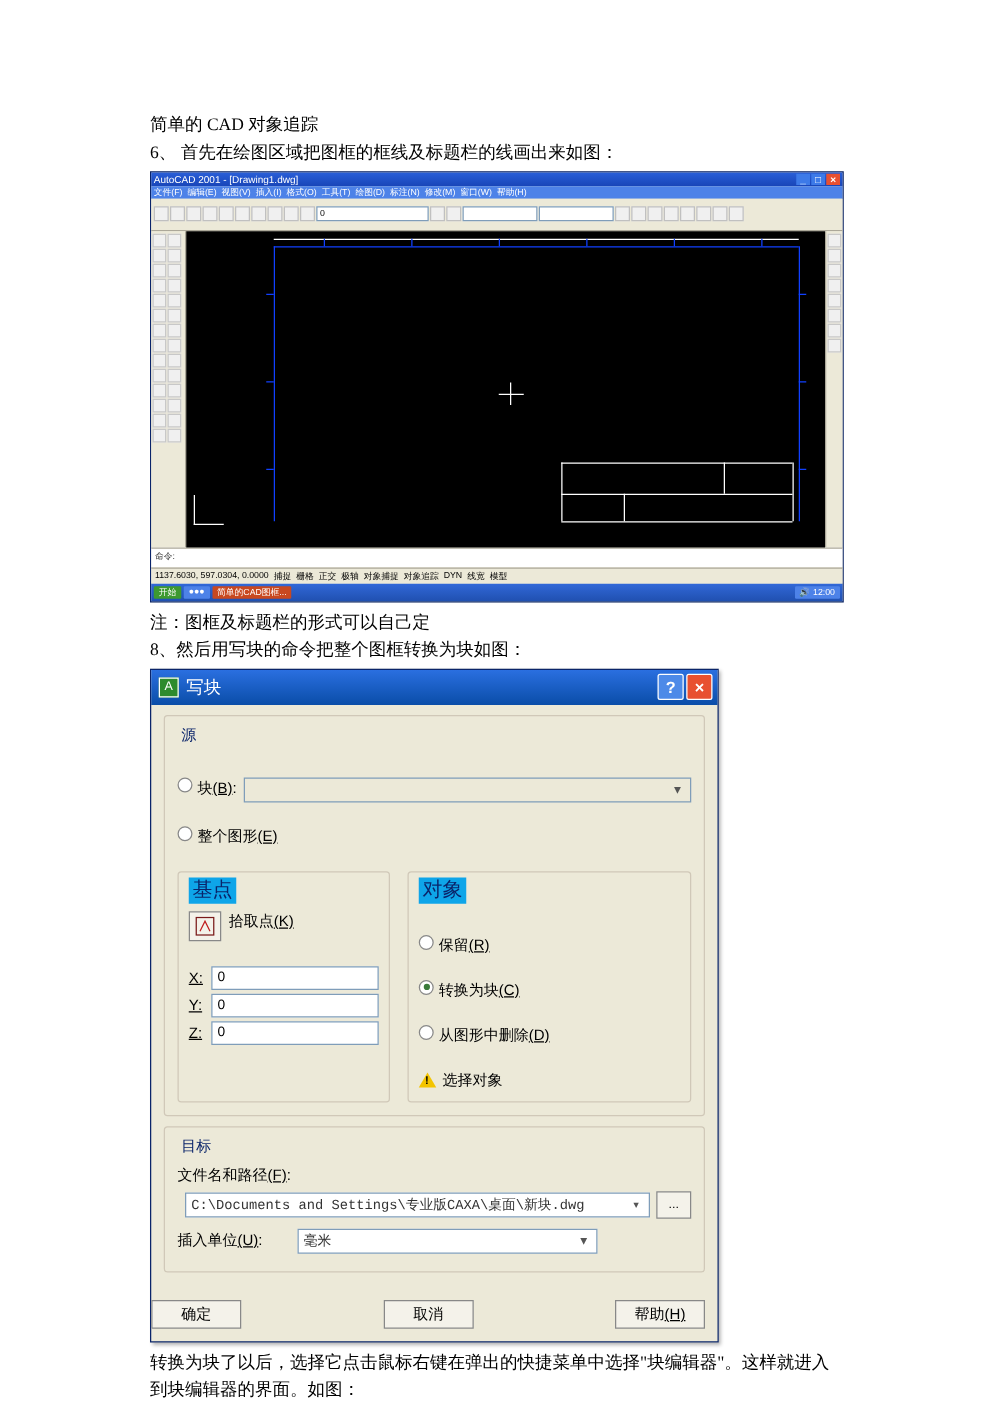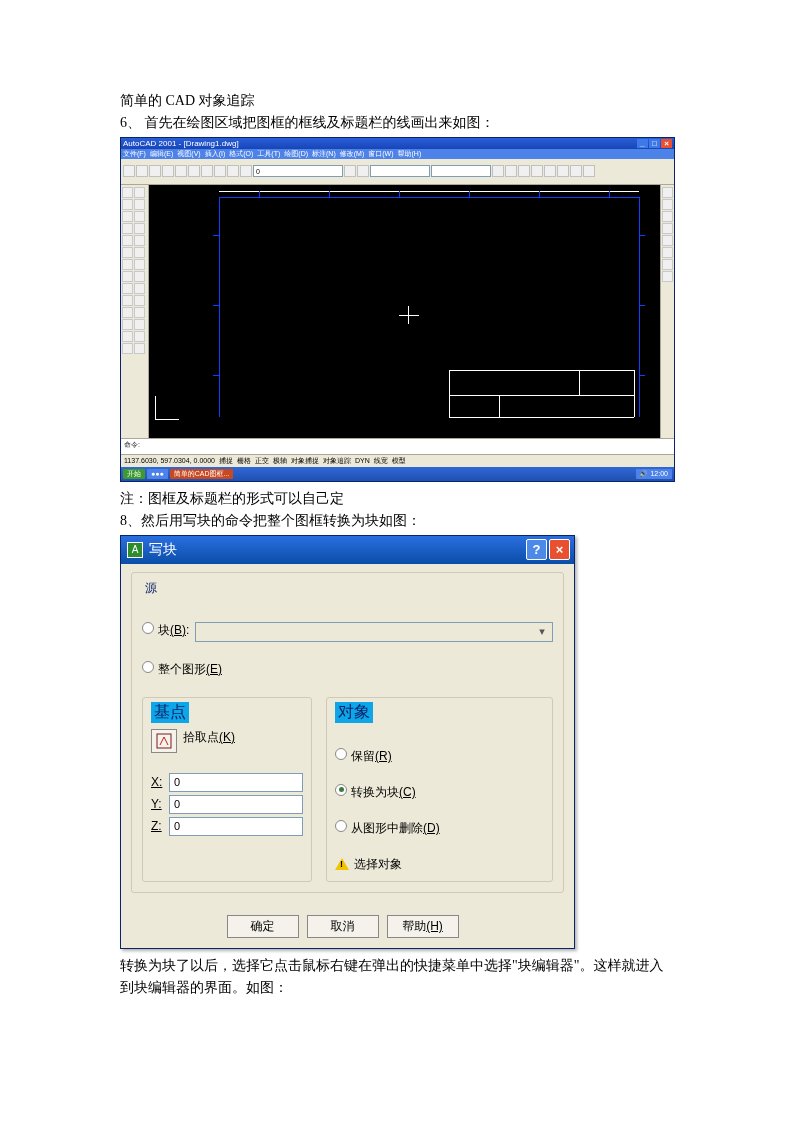--- a/index.html
+++ b/index.html
@@ -224,21 +224,21 @@
     display: inline-flex; align-items: center; justify-content: center;
   }
   .dest-row { display: flex; align-items: center; margin: 4px 0; }
   .dest-lbl { margin-bottom: 2px; }
   .browse-btn {
     width: 28px; height: 22px; border: 1px solid #888; background: #f4f2ea;
     margin-left: 5px; display: inline-flex; align-items: center; justify-content: center;
     font-size: 10px;
   }
   .unit-lbl { width: 90px; }
-  .btn-row { display: flex; justify-content: center; gap: 8px; padding: 4px 10px 10px 0; }
+  .btn-row { display: flex; justify-content: space-between; gap: 8px; padding: 4px 10px 10px 0; }
   .std-btn {
     min-width: 72px; height: 23px; border: 1px solid #888; background: #f4f2ea;
     display: inline-flex; align-items: center; justify-content: center;
     font-size: 12px;
   }
 </style>
 </head>
 <body>
 
 <div class="text-line">简单的 CAD 对象追踪</div>
@@ -487,20 +487,32 @@
             <span><span>从图形中删除</span><span class="u">(D)</span></span>
           </div>
           <div class="warn-row">
             <span class="warn-icon"></span>
             <span>选择对象</span>
           </div>
         </div>
       </div>
     </div>
 
+    <div class="fs">
+      <div class="fs-legend">目标</div>
+      <div class="dest-lbl"><span>文件名和路径</span><span class="u">(F)</span>:</div>
+      <div class="dest-row">
+        <span class="dd" style="flex:1;font-family:'Courier New',monospace">C:\Documents and Settings\专业版CAXA\桌面\新块.dwg</span>
+        <span class="browse-btn">...</span>
+      </div>
+      <div class="dest-row" style="margin-top:8px">
+        <span class="unit-lbl"><span>插入单位</span><span class="u">(U)</span>:</span>
+        <span class="dd" style="flex:0 0 240px">毫米</span>
+      </div>
+    </div>
   </div>
   <div class="btn-row">
     <span class="std-btn">确定</span>
     <span class="std-btn">取消</span>
     <span class="std-btn">
         <span>帮助</span>
         <span class="u">(H)</span>
       </span>
   </div>
 </div>

